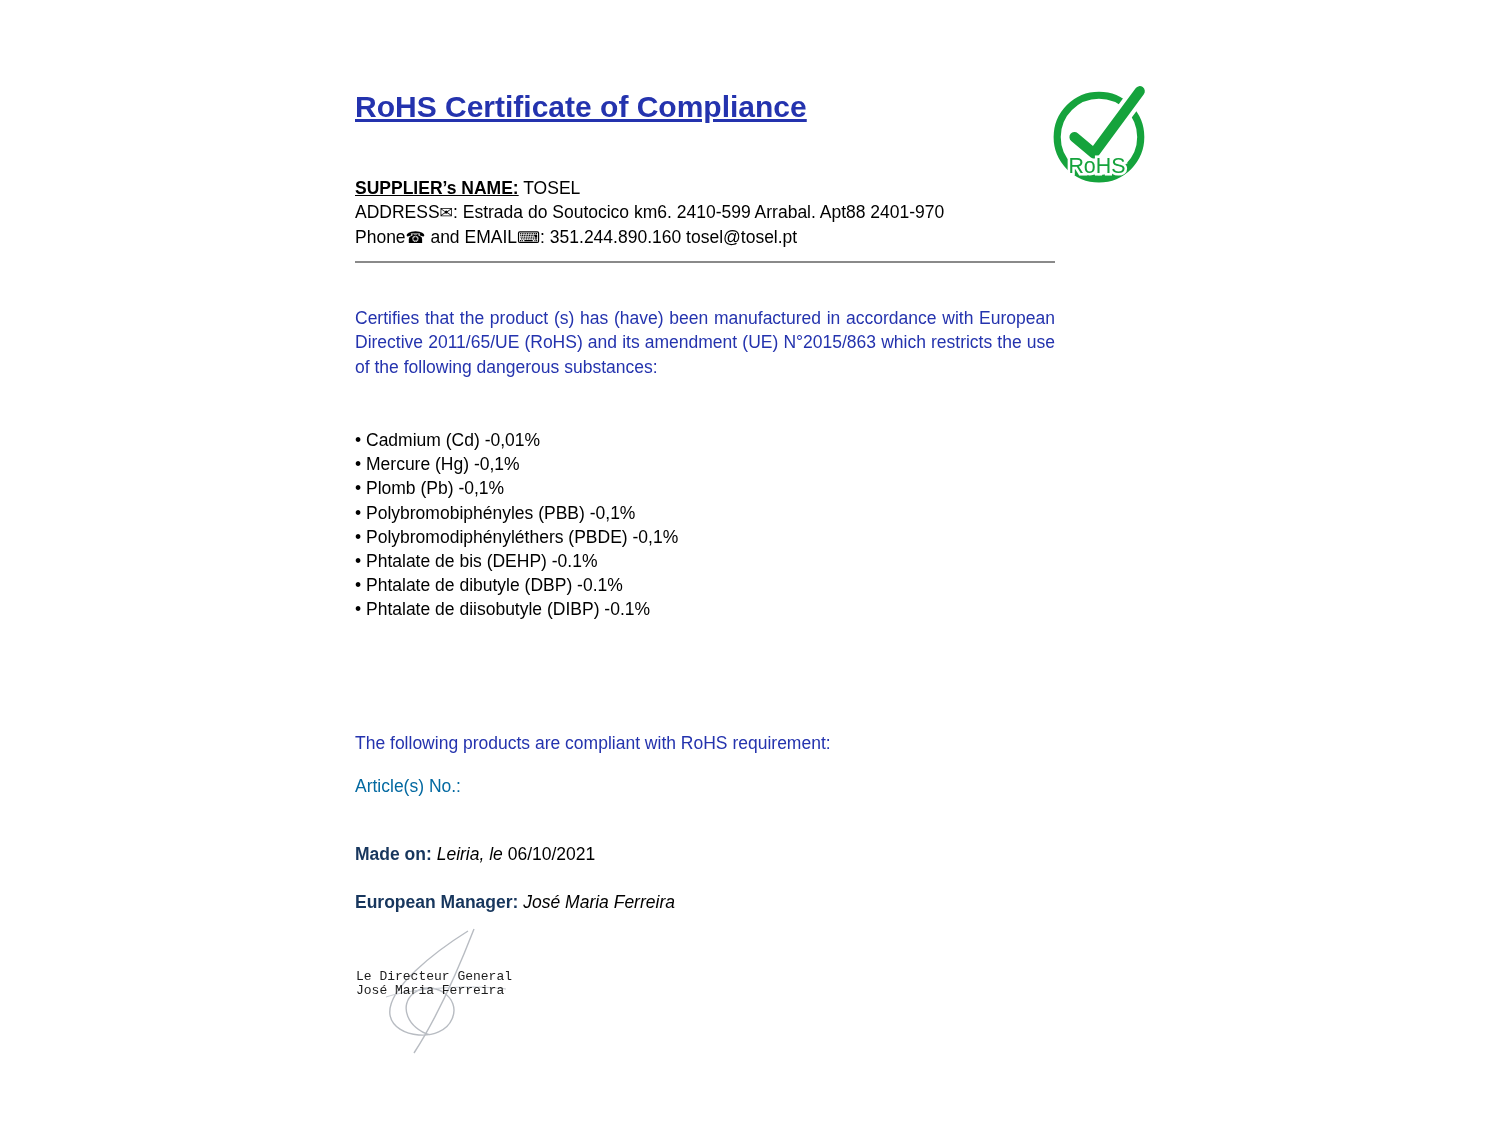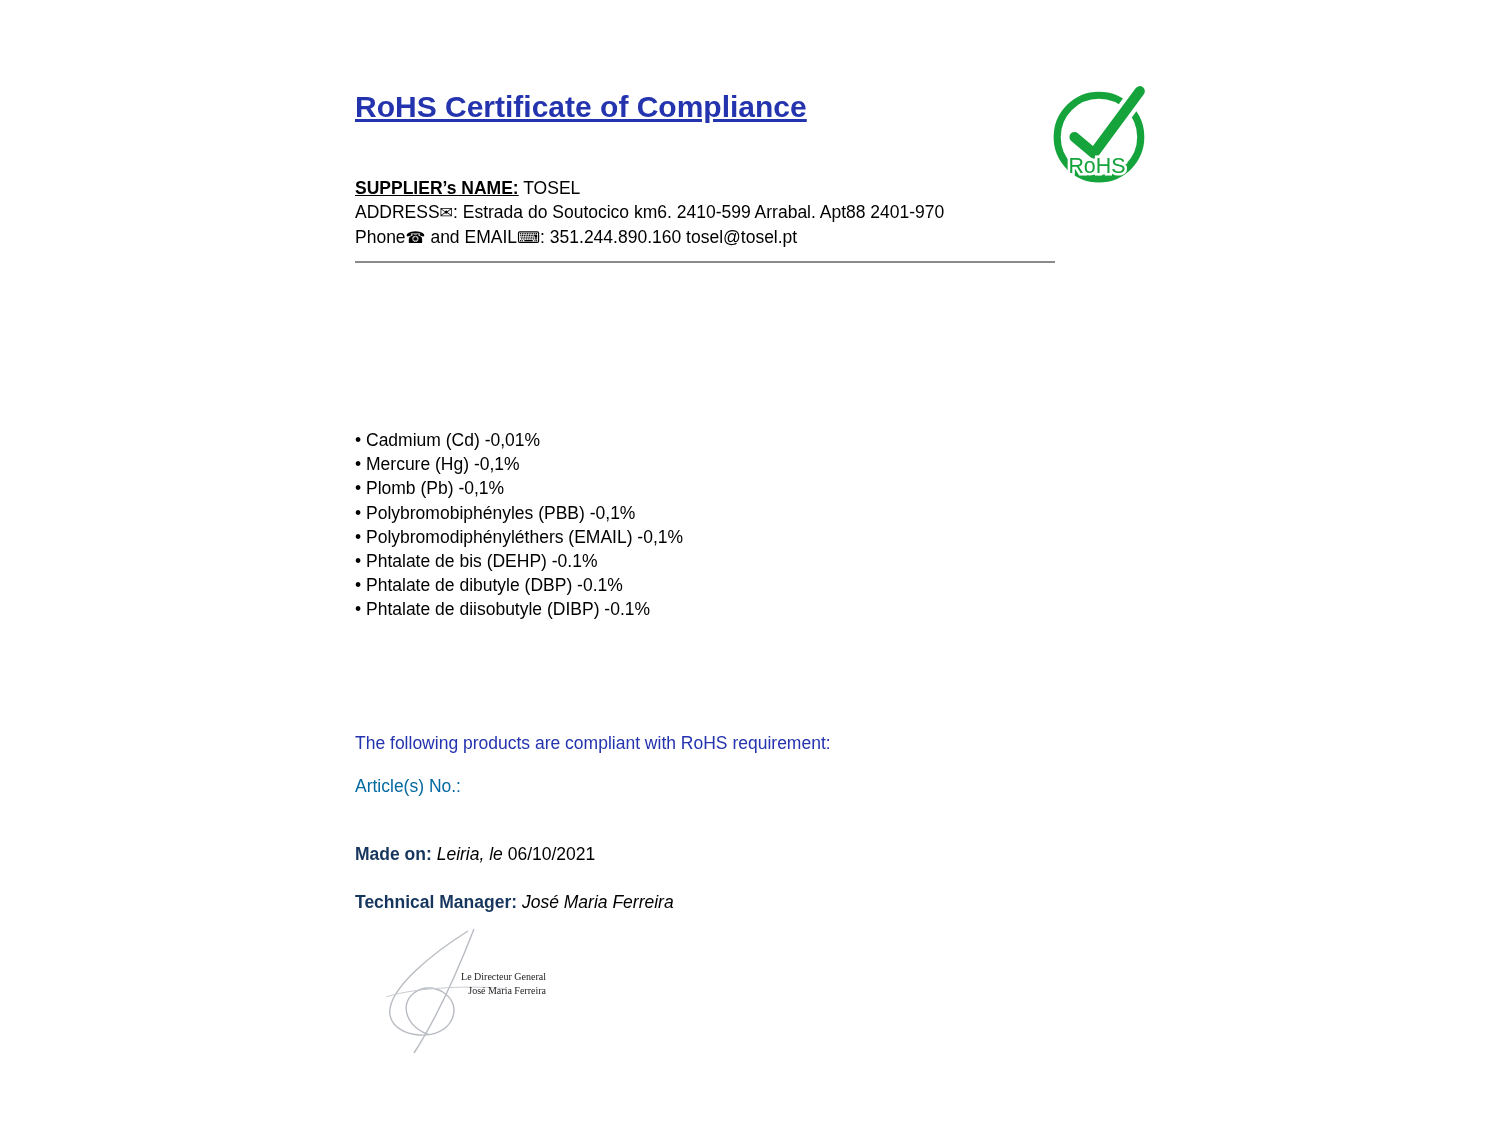--- a/index.html
+++ b/index.html
@@ -47,22 +47,22 @@
 
   .made-on { position: absolute; left: 355px; top: 844px; width: 700px; font-size: 17.5px; }
   .tech    { position: absolute; left: 355px; top: 892px; width: 700px; font-size: 17.5px; }
   .navy-b  { color: #17365D; font-weight: bold; }
   .ital    { font-style: italic; }
 
   .signature { position: absolute; left: 356px; top: 926px; width: 190px; height: 132px; }
   .signature svg { position: absolute; inset: 0; width: 100%; height: 100%; }
   .sig-text {
     position: absolute; left: 0; top: 44px; width: 100%;
-    text-align: right; font-family: Liberation Serif, serif;
-    font-size: 10px; line-height: 14px; color: #1c1c1c;
+    text-align: left; font-family: Liberation Mono, monospace;
+    font-size: 13px; line-height: 14px; color: #1c1c1c;
   }
 </style>
 </head>
 <body>
 
 <div class="page">
 
   <h1 class="title">RoHS Certificate of Compliance</h1>
 
   <div class="logo">
@@ -78,44 +78,45 @@
     <div class="line">
       <span class="lbl-u">SUPPLIER’s NAME:</span>
       <span>TOSEL</span>
     </div>
     <div class="line"><span>ADDRESS</span><span class="ico">✉</span><span>: Estrada do Soutocico km6. 2410-599 Arrabal. Apt88 2401-970</span></div>
     <div class="line"><span>Phone</span><span class="ico">☎</span><span> and EMAIL</span><span class="ico">⌨</span><span>: 351.244.890.160 tosel@tosel.pt</span></div>
   </div>
 
   <hr class="rule">
 
+  <p class="statement">Certifies that the product (s) has (have) been manufactured in accordance with European Directive 2011/65/UE (RoHS) and its amendment (UE) N°2015/863 which restricts the use of the following dangerous substances:</p>
 
   <div class="substances">
     <div class="substance">Cadmium (Cd) -0,01%</div>
     <div class="substance">Mercure (Hg) -0,1%</div>
     <div class="substance">Plomb (Pb) -0,1%</div>
     <div class="substance">Polybromobiphényles (PBB) -0,1%</div>
-    <div class="substance">Polybromodiphényléthers (EMAIL) -0,1%</div>
+    <div class="substance">Polybromodiphényléthers (PBDE) -0,1%</div>
     <div class="substance">Phtalate de bis (DEHP) -0.1%</div>
     <div class="substance">Phtalate de dibutyle (DBP) -0.1%</div>
     <div class="substance">Phtalate de diisobutyle (DIBP) -0.1%</div>
   </div>
 
   <p class="compliance">The following products are compliant with RoHS requirement:</p>
 
   <p class="article">Article(s) No.:</p>
 
   <p class="made-on">
     <span class="navy-b">Made on:</span>
     <span class="ital">Leiria, le</span>
     <span>06/10/2021</span>
   </p>
 
   <p class="tech">
-    <span class="navy-b">Technical Manager:</span>
+    <span class="navy-b">European Manager:</span>
     <span class="ital">José Maria Ferreira</span>
   </p>
 
   <div class="signature">
     <svg viewBox="0 0 190 130">
       <path d="M112,4 C80,24 30,62 34,88 C38,112 86,116 96,92 C106,70 76,52 58,66 C42,78 52,102 74,108" fill="none" stroke="#b8bcc2" stroke-width="1.4"></path>
       <path d="M118,2 C104,38 84,86 58,126" fill="none" stroke="#b8bcc2" stroke-width="1.4"></path>
       <path d="M30,70 C60,60 120,58 150,62" fill="none" stroke="#c8ccd2" stroke-width="1"></path>
     </svg>
     <div class="sig-text">

